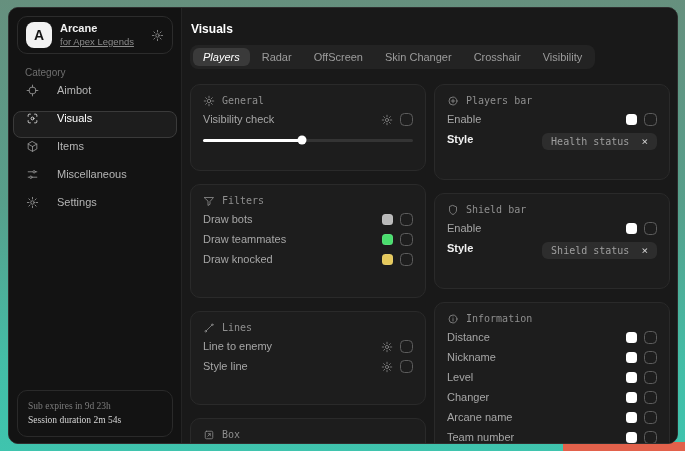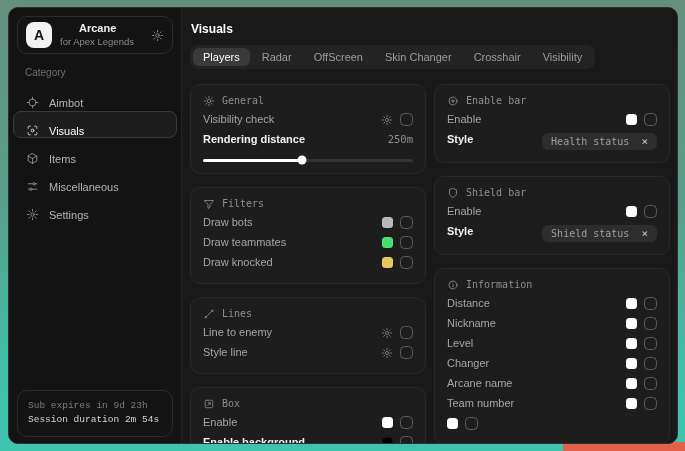--- a/index.html
+++ b/index.html
@@ -16,44 +16,44 @@
     display:flex; overflow:hidden;
   }
   
   .sidebar { width:172px; flex:none; background:#131313; display:flex; flex-direction:column; }
   .side-head {
     margin:8px 8px 0; border:1px solid #2c2c2c; border-radius:10px;
     padding:6px 8px; display:flex; align-items:center; gap:8px; height:38px;
   }
   .logo { width:26px; height:26px; background:#f2f2f2; color:#141414; border-radius:8px;
     display:grid; place-items:center; font-weight:bold; font-size:14px; flex:none; }
-  .app-name { font-size:11px; font-weight:bold; color:#f0f0f0; line-height:1.25;margin-left:19px; }
-  .app-sub  { font-size:9.5px; color:#8b8b8b; line-height:1.25; }
+  .app-name { font-size:11px; font-weight:bold; color:#f0f0f0; line-height:1.25; }
+  .app-sub  { font-size:9.5px; color:#8b8b8b; line-height:1.25;text-decoration:underline; }
   .head-gear { margin-left:auto; color:#8f8f8f; display:flex; }
   .category { margin:13px 0 5px 16px; font-size:10px; color:#6f6f6f; }
   .nav { padding:0 4px; display:flex; flex-direction:column; gap:1px; }
-  .nav-item { display:flex; align-items:flex-end; gap:10px; padding:0 12px; height:27px;
+  .nav-item { display:flex; align-items:flex-start; gap:18px; padding:0 12px; height:27px;
     border-radius:8px; border:1px solid transparent; color:#b5b5b5; font-size:11px; cursor:default; }
   .nav-item .nicon { color:#979797; display:flex; }
   .nav-item.active { background:#1d1d1d; border-color:#3a3a3a; color:#ffffff; }
   .nav-item.active .nicon { color:#e8e8e8; }
   .side-status { margin:auto 8px 6px; border:1px solid #2a2a2a; border-radius:10px;
-    padding:8px 10px; font-family:Liberation Mono, monospace; font-size:9.5px; line-height:1.55; }
+    padding:8px 10px; font-family:Liberation Serif, serif; font-size:9.5px; line-height:1.55; }
   .st1 { color:#7c7c7c; } .st2 { color:#d6d6d6; }
   
   .main { flex:1; background:#191919; border-left:1px solid #242424; display:flex; flex-direction:column; }
   .main-title { font-size:12px; font-weight:bold; color:#ffffff; margin:14px 0 0 9px; }
   .tabbar { margin:9px 0 0 8px; display:inline-flex; align-self:flex-start;
     background:#232323; border-radius:8px; padding:3px; gap:2px; }
   .tab { padding:3px 10px; border-radius:6px; font-size:11px; color:#9c9c9c; cursor:default; }
-  .tab.active { background:#3a3a3a; color:#ffffff; }
+  .tab.active { background:#3a3a3a; color:#ffffff;font-style:italic; }
   .cols { display:flex; gap:8px; margin-top:15px; padding:0 9px 0 8px; align-items:flex-start; }
   .col { width:236px; flex:none; }
   .card { border:1px solid #2a2a2a; background:#1d1d1d; border-radius:10px;
-    padding:8px 12px 7px; margin-bottom:13px; }
+    padding:8px 12px 24px; margin-bottom:13px; }
   .card-head { display:flex; align-items:center; gap:7px; height:15px; margin-bottom:5px;
     font-family:"DejaVu Sans Mono", monospace; font-size:10px; color:#8f8f8f; }
   .card-head .hicon { display:flex; color:#8f8f8f; }
   .row { display:flex; align-items:flex-start; height:20px; font-size:11px; color:#a6a6a6; }
   .row .label { flex:1; }
   .row.emph .label { color:#f2f2f2; font-weight:bold; }
   .ctrls { display:flex; align-items:center; gap:7px; }
   .checkbox { width:13px; height:13px; border:1.5px solid #5c5c5c; border-radius:4.5px; cursor:pointer; }
   .swatch { width:11px; height:11px; border-radius:3.5px; box-shadow:inset 0 0 0 1px rgba(255,255,255,0.08); cursor:pointer; }
   .rowgear { color:#8a8a8a; display:flex; cursor:pointer; }
@@ -172,24 +172,20 @@
                 <span class="rowgear">
                   <svg width="12" height="12" viewBox="0 0 24 24" fill="none" stroke="currentColor" stroke-width="1.6" stroke-linecap="round" stroke-linejoin="round">
                     <circle cx="12" cy="12" r="3.2"></circle>
                     <path d="M12 2.5v3M12 18.5v3M2.5 12h3M18.5 12h3M5.3 5.3l2.1 2.1M16.6 16.6l2.1 2.1M18.7 5.3l-2.1 2.1M7.4 16.6l-2.1 2.1"></path>
                   </svg>
                 </span>
                 <span class="checkbox"></span>
               </span>
             </div>
             <div>
-              <div class="row emph">
-                <span class="label">Rendering distance</span>
-                <span class="val">250m</span>
-              </div>
               <div class="slider">
                 <div class="track"></div>
                 <div class="fill" style="width: 47%;"></div>
                 <div class="handle" style="left: 47%;"></div>
               </div>
             </div>
           </div>
           <div class="card">
             <div class="card-head">
               <span class="hicon">
@@ -285,21 +281,21 @@
         </div>
       <div class="col" id="col-right">
           <div class="card">
             <div class="card-head">
               <span class="hicon">
                 <svg width="12" height="12" viewBox="0 0 24 24" fill="none" stroke="currentColor" stroke-width="1.6" stroke-linecap="round" stroke-linejoin="round">
                   <circle cx="12" cy="12" r="8"></circle>
                   <path d="M12 8.5v7M8.5 12h7"></path>
                 </svg>
               </span>
-              <span>Enable bar</span>
+              <span>Players bar</span>
             </div>
             <div class="row">
               <span class="label">Enable</span>
               <span class="ctrls">
                 <span class="swatch" style="background: rgb(255, 255, 255);"></span>
                 <span class="checkbox"></span>
               </span>
             </div>
             <div class="row emph stylerow">
               <span class="label">Style</span>

